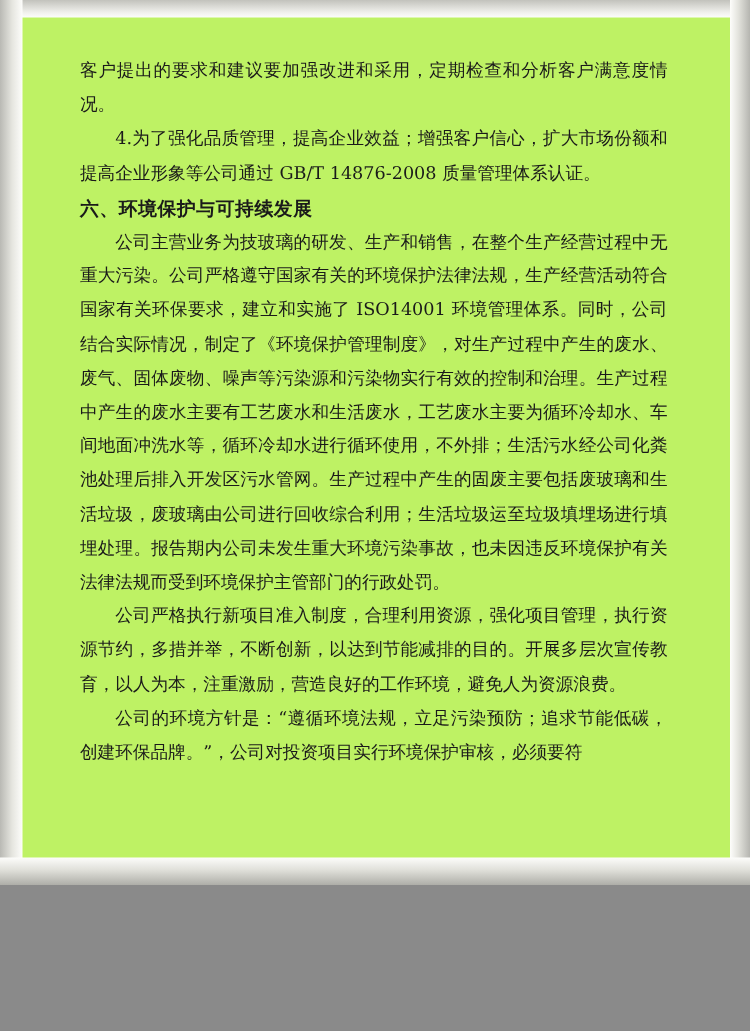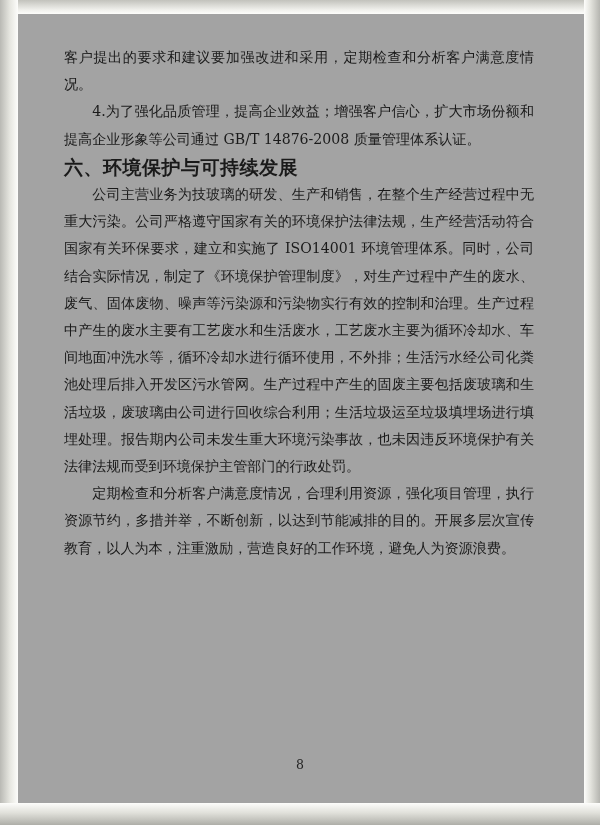--- a/index.html
+++ b/index.html
@@ -3,22 +3,22 @@
 <meta charset="utf-8">
 <style>
   html, body {
     margin: 0;
     padding: 0;
     background: #8a8a8a;
   }
   .page {
     position: relative;
     width: 600px;
-    height: 825px;
-    background: #a3a3a3;
+    height: 708px;
+    background: #bef264;
     overflow: hidden;
     box-sizing: border-box;
   }
   .scan-shade-left {
     position: absolute;
     top: 0; left: 0;
     width: 18px; height: 825px;
     background: linear-gradient(to right, #b9b9b4 0%, #e6e6e0 55%, #fdfdfb 100%);
     pointer-events: none;
   }
@@ -58,21 +58,21 @@
   p {
     margin: 0;
     padding: 0;
   }
   .indent {
     text-indent: 2em;
   }
   .heading {
     font-family: "DejaVu Sans", "Liberation Sans", sans-serif;
     font-weight: bold;
-    font-size: 19px;
+    font-size: 15px;
     letter-spacing: 0.5px;
     margin-top: 1px;
   }
   .pagenum {
     position: absolute;
     top: 757px;
     left: 0;
     width: 600px;
     text-align: center;
     font-family: "DejaVu Serif", "Liberation Serif", serif;
@@ -94,20 +94,21 @@
 
     <p class="plain">客户提出的要求和建议要加强改进和采用，定期检查和分析客户满意度情况。</p>
 
     <p class="indent">4.为了强化品质管理，提高企业效益；增强客户信心，扩大市场份额和提高企业形象等公司通过 GB/T 14876-2008 质量管理体系认证。</p>
 
 
     <p class="heading">六、环境保护与可持续发展</p>
 
     <p class="indent">公司主营业务为技玻璃的研发、生产和销售，在整个生产经营过程中无重大污染。公司严格遵守国家有关的环境保护法律法规，生产经营活动符合国家有关环保要求，建立和实施了 ISO14001 环境管理体系。同时，公司结合实际情况，制定了《环境保护管理制度》，对生产过程中产生的废水、废气、固体废物、噪声等污染源和污染物实行有效的控制和治理。生产过程中产生的废水主要有工艺废水和生活废水，工艺废水主要为循环冷却水、车间地面冲洗水等，循环冷却水进行循环使用，不外排；生活污水经公司化粪池处理后排入开发区污水管网。生产过程中产生的固废主要包括废玻璃和生活垃圾，废玻璃由公司进行回收综合利用；生活垃圾运至垃圾填埋场进行填埋处理。报告期内公司未发生重大环境污染事故，也未因违反环境保护有关法律法规而受到环境保护主管部门的行政处罚。</p>
 
-    <p class="indent">定期检查和分析客户满意度情况，合理利用资源，强化项目管理，执行资源节约，多措并举，不断创新，以达到节能减排的目的。开展多层次宣传教育，以人为本，注重激励，营造良好的工作环境，避免人为资源浪费。</p>
+    <p class="indent">公司严格执行新项目准入制度，合理利用资源，强化项目管理，执行资源节约，多措并举，不断创新，以达到节能减排的目的。开展多层次宣传教育，以人为本，注重激励，营造良好的工作环境，避免人为资源浪费。</p>
 
+    <p class="indent">公司的环境方针是：“遵循环境法规，立足污染预防；追求节能低碳，创建环保品牌。”，公司对投资项目实行环境保护审核，必须要符</p>
 
   </div>
 
   <div class="pagenum">8</div>
 
 </div>
 
 </body></html>

